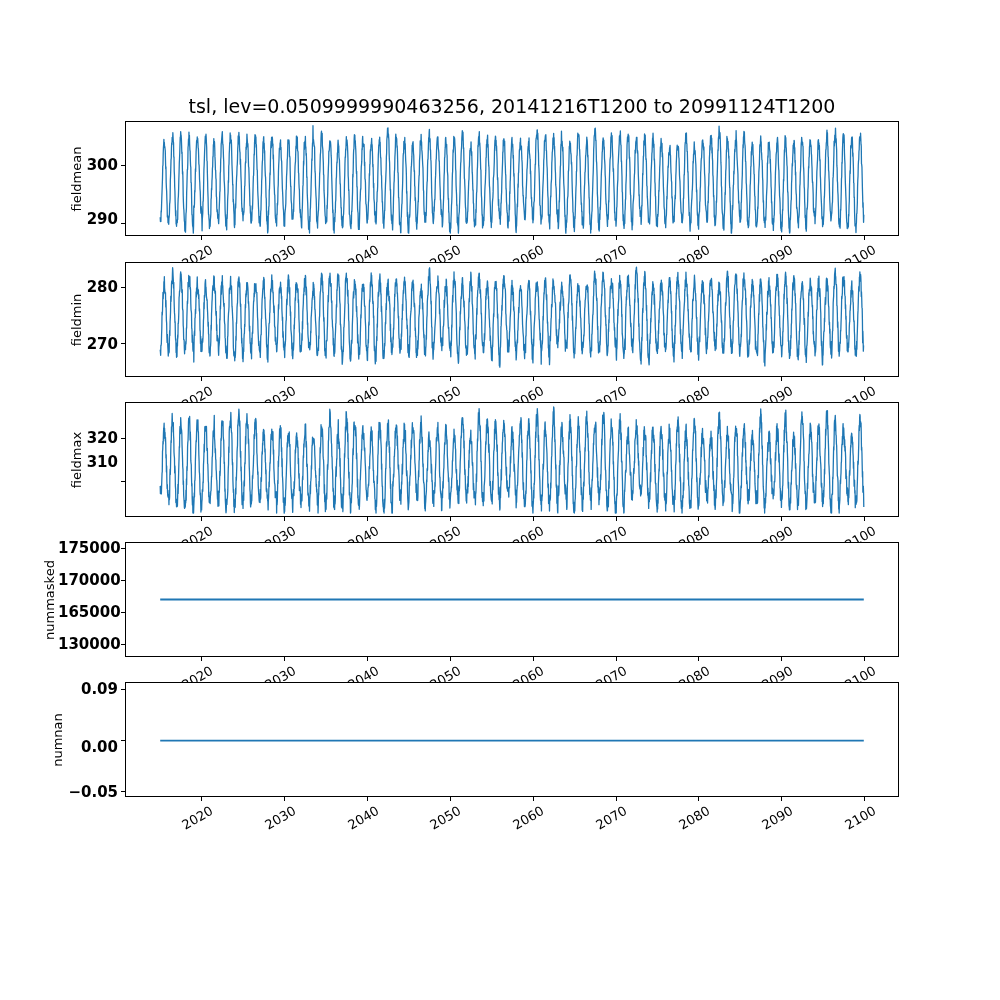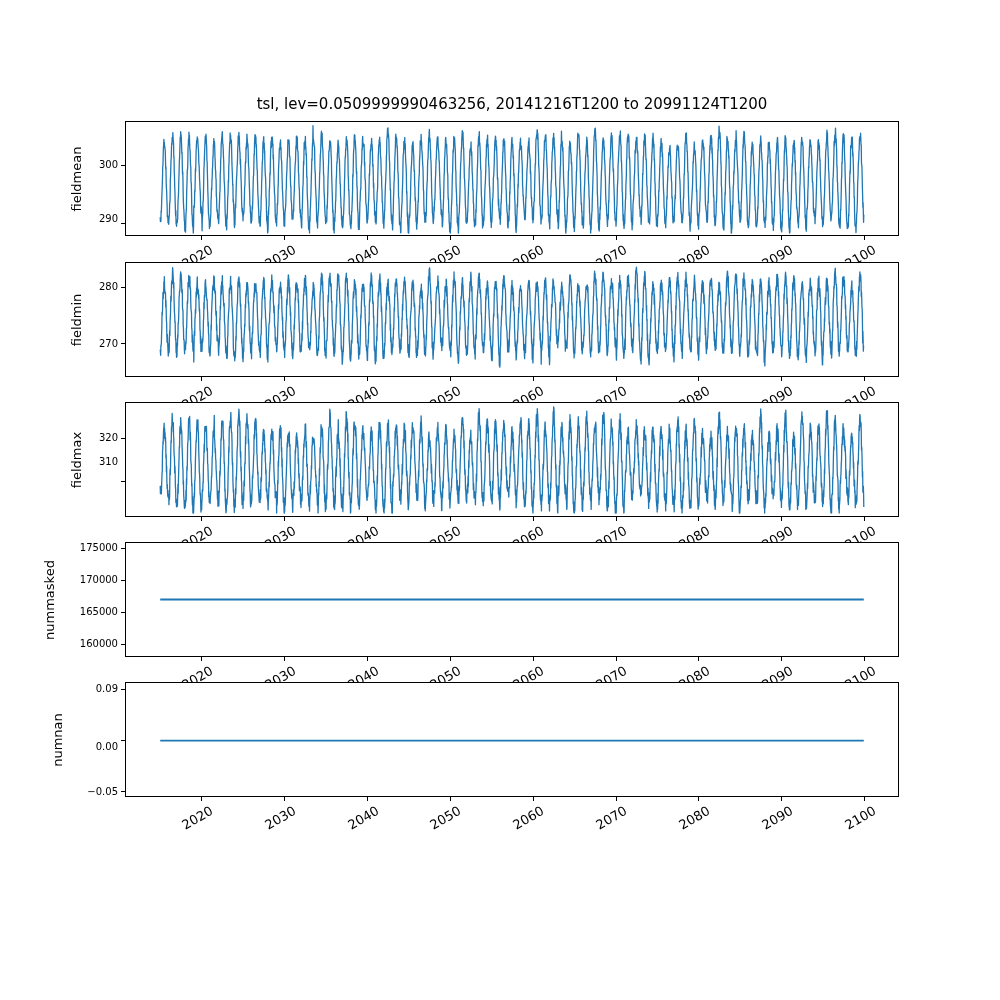--- a/index.html
+++ b/index.html
@@ -1,23 +1,23 @@
 <!DOCTYPE html>
 <html><head>
 <meta charset="utf-8">
 <style>
   html,body{margin:0;padding:0;background:#fff;}
   .figure{position:relative;width:1000px;height:1000px;background:#ffffff;
           font-family:"DejaVu Sans",sans-serif;color:#000;overflow:hidden;}
   .chart-title{position:absolute;left:125px;width:774px;top:95px;text-align:center;
-               font-size:15px;white-space:nowrap;}
+               font-size:19px;white-space:nowrap;}
   .x-axis-label{position:absolute;left:125px;width:774px;top:844px;text-align:center;font-size:13px;}
   .frame{position:absolute;background:#ffffff;border:1px solid #000;box-sizing:border-box;}
   .frame svg{position:absolute;left:0;top:0;display:block;}
-  .ytick-label{position:absolute;font-size:10px;text-align:right;line-height:14px;white-space:nowrap;}
+  .ytick-label{position:absolute;font-size:15px;text-align:right;line-height:14px;white-space:nowrap;font-weight:bold;}
   .xtick-label{position:absolute;font-size:13px;text-align:right;line-height:15px;white-space:nowrap;
                transform:rotate(-30deg);transform-origin:100% 0;}
   .tickmark{position:absolute;background:#000;}
   .ylabel{position:absolute;font-size:13px;text-align:center;line-height:16px;
           transform:rotate(-90deg);white-space:nowrap;}
 </style>
 </head>
 <body>
 
 <div class="figure">
@@ -106,21 +106,21 @@
       <div class="tickmark" style="left: 781.29px; top: 517px; width: 1px; height: 4px;"></div>
       <div class="xtick-label" style="left: 707.79px; top: 523px; width: 80px;">2090</div>
       <div class="tickmark" style="left: 864.124px; top: 517px; width: 1px; height: 4px;"></div>
       <div class="xtick-label" style="left: 790.624px; top: 523px; width: 80px;">2100</div>
       <div class="frame" style="left: 125px; top: 542px; width: 774px; height: 115px;">
         <svg width="772" height="113" viewBox="0 0 772 113">
           <polyline fill="none" stroke="#1f77b4" stroke-width="1.8" stroke-linejoin="round" points="34.20,56.50 737.80,56.50"></polyline>
         </svg>
       </div>
       <div class="tickmark" style="left: 121px; top: 643.722px; width: 4px; height: 1px;"></div>
-      <div class="ytick-label" style="left: 58px; top: 637.222px; width: 60px;">160000</div>
+      <div class="ytick-label" style="left: 58px; top: 637.222px; width: 60px;">130000</div>
       <div class="tickmark" style="left: 121px; top: 611.778px; width: 4px; height: 1px;"></div>
       <div class="ytick-label" style="left: 58px; top: 605.278px; width: 60px;">165000</div>
       <div class="tickmark" style="left: 121px; top: 579.833px; width: 4px; height: 1px;"></div>
       <div class="ytick-label" style="left: 58px; top: 573.333px; width: 60px;">170000</div>
       <div class="tickmark" style="left: 121px; top: 547.889px; width: 4px; height: 1px;"></div>
       <div class="ytick-label" style="left: 58px; top: 541.389px; width: 60px;">175000</div>
       <div class="ylabel" style="left: -20px; top: 591.5px; width: 140px;">nummasked</div>
       <div class="tickmark" style="left: 201.453px; top: 657px; width: 1px; height: 4px;"></div>
       <div class="xtick-label" style="left: 127.953px; top: 663px; width: 80px;">2020</div>
       <div class="tickmark" style="left: 284.287px; top: 657px; width: 1px; height: 4px;"></div>

